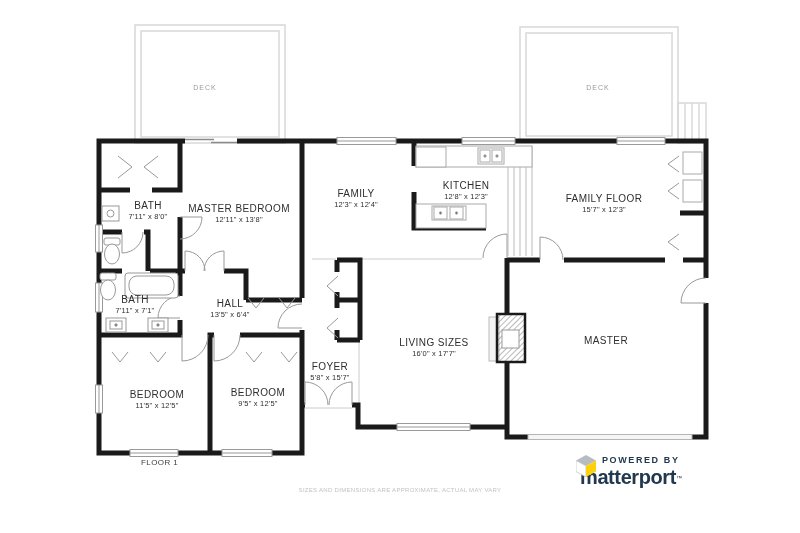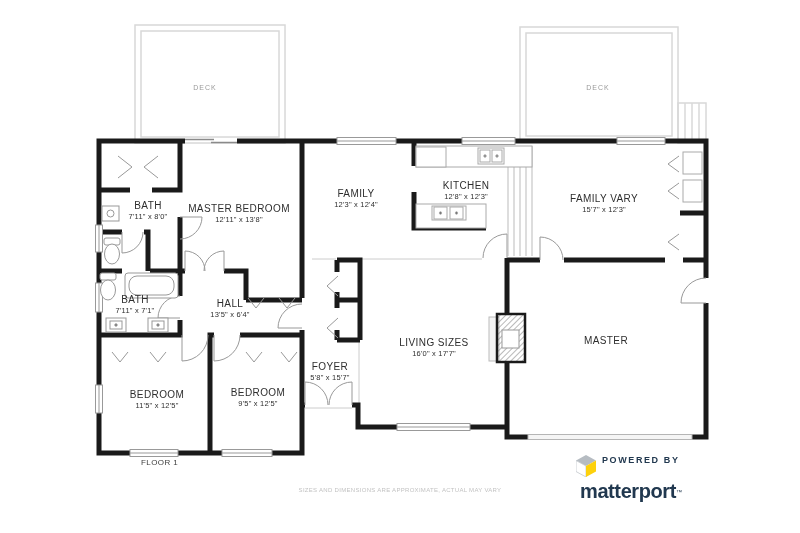--- a/index.html
+++ b/index.html
@@ -10,21 +10,21 @@
           color:#2e2e2e;white-space:nowrap;line-height:1.3;}
   .rname{font-size:10px;letter-spacing:.4px;}
   .rdims{font-size:7.5px;letter-spacing:.2px;}
   .deck .rname{color:#9a9a9a;font-size:7px;letter-spacing:1px;}
   .floor-label{position:absolute;left:97px;top:458px;font-size:8px;color:#3d3d3d;letter-spacing:.4px;padding-left:44px;}
   .disclaimer{position:absolute;left:400px;top:487px;transform:translateX(-50%);
               font-size:6px;color:#c2c2c2;letter-spacing:.3px;white-space:nowrap;}
   .logo{position:absolute;left:576px;top:455px;width:134px;}
   .powered{margin-left:26px;font-size:9px;font-weight:bold;
            letter-spacing:1.6px;color:#21384f;}
-  .brandrow{display:flex;align-items:center;margin-top:16px;}
+  .brandrow{display:flex;align-items:center;margin-top:2px;}
   .brand{font-size:20px;font-weight:bold;color:#21384f;letter-spacing:-.4px;margin-left:4px;line-height:1;}
   .brandmark{font-size:6px;color:#21384f;margin-top:1px;}
 </style>
 </head>
 <body>
 
 <div id="canvas">
 
   <svg width="800" height="533" viewBox="0 0 800 533">
     <defs>
@@ -199,21 +199,21 @@
   </div>
   <div class="rlabel" style="left:356px;top:198px">
     <div class="rname">FAMILY</div>
     <div class="rdims">12'3" x 12'4"</div>
   </div>
   <div class="rlabel" style="left:466px;top:190px">
     <div class="rname">KITCHEN</div>
     <div class="rdims">12'8" x 12'3"</div>
   </div>
   <div class="rlabel" style="left:604px;top:203px">
-    <div class="rname">FAMILY VARY</div>
+    <div class="rname">FAMILY FLOOR</div>
     <div class="rdims">15'7" x 12'3"</div>
   </div>
   <div class="rlabel" style="left:135px;top:304px">
     <div class="rname">BATH</div>
     <div class="rdims">7'11" x 7'1"</div>
   </div>
   <div class="rlabel" style="left:230px;top:308px">
     <div class="rname">HALL</div>
     <div class="rdims">13'5" x 6'4"</div>
   </div>

